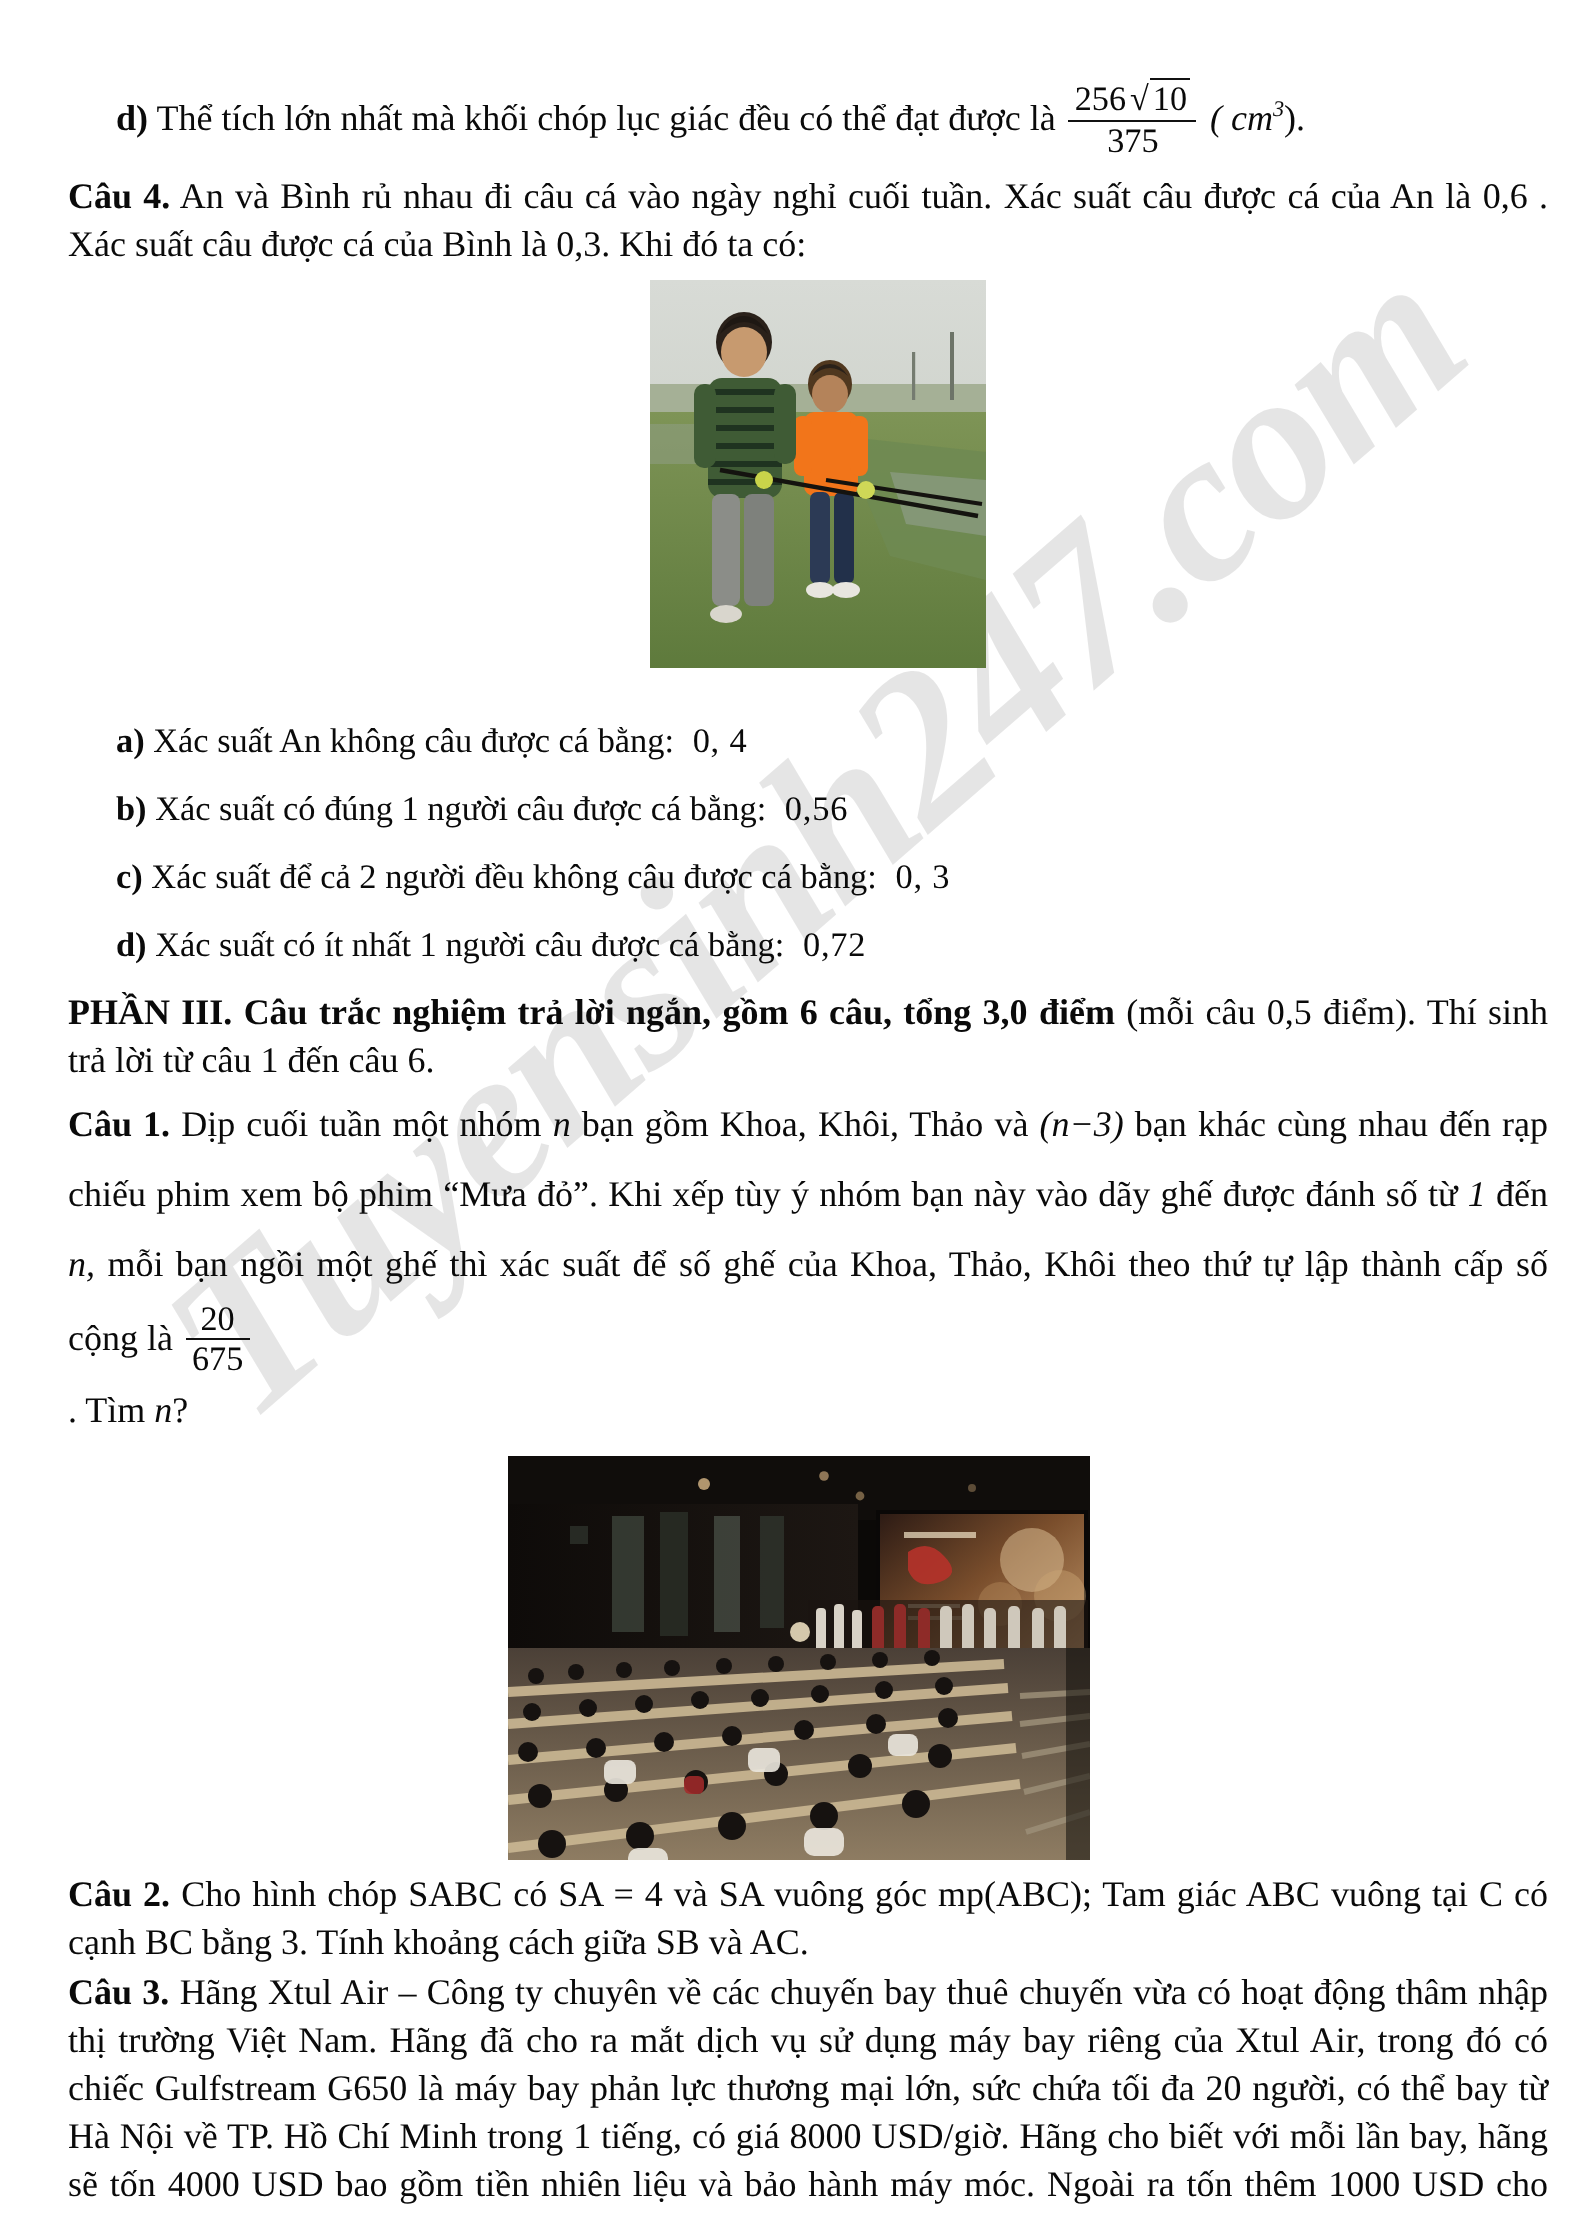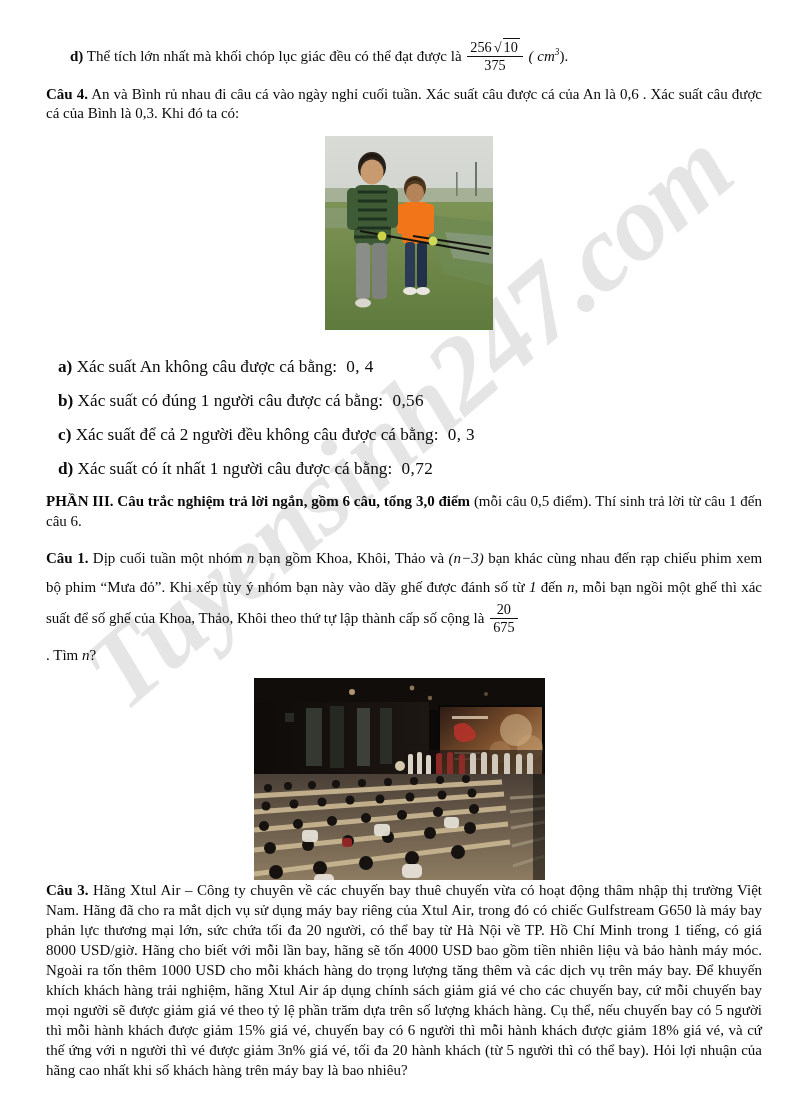--- a/index.html
+++ b/index.html
@@ -53,24 +53,24 @@
     user-select: none;
   }
 
   
   #content {
     position: relative;
     z-index: 10;
     padding: 0 22px 0 34px;
   }
   .para {
-    font-size: 15px;
+    font-size: 18px;
     line-height: 1.33;
     text-align: justify;
-    margin: 12px;
+    margin: 0;
   }
   .b { font-weight: bold; }
   .i { font-style: italic; }
   .mi { font-style: italic; font-family: "Liberation Serif", serif; }
 
   
   .frac {
     display: inline-block;
     vertical-align: -0.62em;
     text-align: center;
@@ -407,20 +407,24 @@
           <line x1="256" y1="120" x2="291" y2="118"></line>
           <line x1="256" y1="134" x2="291" y2="130"></line>
           <line x1="257" y1="150" x2="291" y2="144"></line>
           <line x1="258" y1="168" x2="291" y2="160"></line>
           <line x1="259" y1="188" x2="291" y2="178"></line>
         </g>
         <rect x="279" y="96" width="12" height="106" fill="#0f0c0a" opacity="0.55"></rect>
       </svg>
     </div>
 
+    <p class="para q-block" style="margin-top:6px;">
+      <span class="b">Câu 2.</span>
+      <span>Cho hình chóp SABC có SA = 4 và SA vuông góc mp(ABC); Tam giác ABC vuông tại C có cạnh BC bằng 3. Tính khoảng cách giữa SB và AC.</span>
+    </p>
 
     <p class="para q-block" style="margin-top:1px;">
       <span class="b">Câu 3.</span>
       <span>Hãng Xtul Air – Công ty chuyên về các chuyến bay thuê chuyến vừa có hoạt động thâm nhập thị trường Việt Nam. Hãng đã cho ra mắt dịch vụ sử dụng máy bay riêng của Xtul Air, trong đó có chiếc Gulfstream G650 là máy bay phản lực thương mại lớn, sức chứa tối đa 20 người, có thể bay từ Hà Nội về TP. Hồ Chí Minh trong 1 tiếng, có giá 8000 USD/giờ. Hãng cho biết với mỗi lần bay, hãng sẽ tốn 4000 USD bao gồm tiền nhiên liệu và bảo hành máy móc. Ngoài ra tốn thêm 1000 USD cho mỗi khách hàng do trọng lượng tăng thêm và các dịch vụ trên máy bay. Để khuyến khích khách hàng trải nghiệm, hãng Xtul Air áp dụng chính sách giảm giá vé cho các chuyến bay, cứ mỗi chuyến bay mọi người sẽ được giảm giá vé theo tỷ lệ phần trăm dựa trên số lượng khách hàng. Cụ thể, nếu chuyến bay có 5 người thì mỗi hành khách được giảm 15% giá vé, chuyến bay có 6 người thì mỗi hành khách được giảm 18% giá vé, và cứ thế ứng với n người thì vé được giảm 3n% giá vé, tối đa 20 hành khách (từ 5 người thì có thể bay). Hỏi lợi nhuận của hãng cao nhất khi số khách hàng trên máy bay là bao nhiêu?</span>
     </p>
 
   </div>
 </div>
 
 </body></html>

